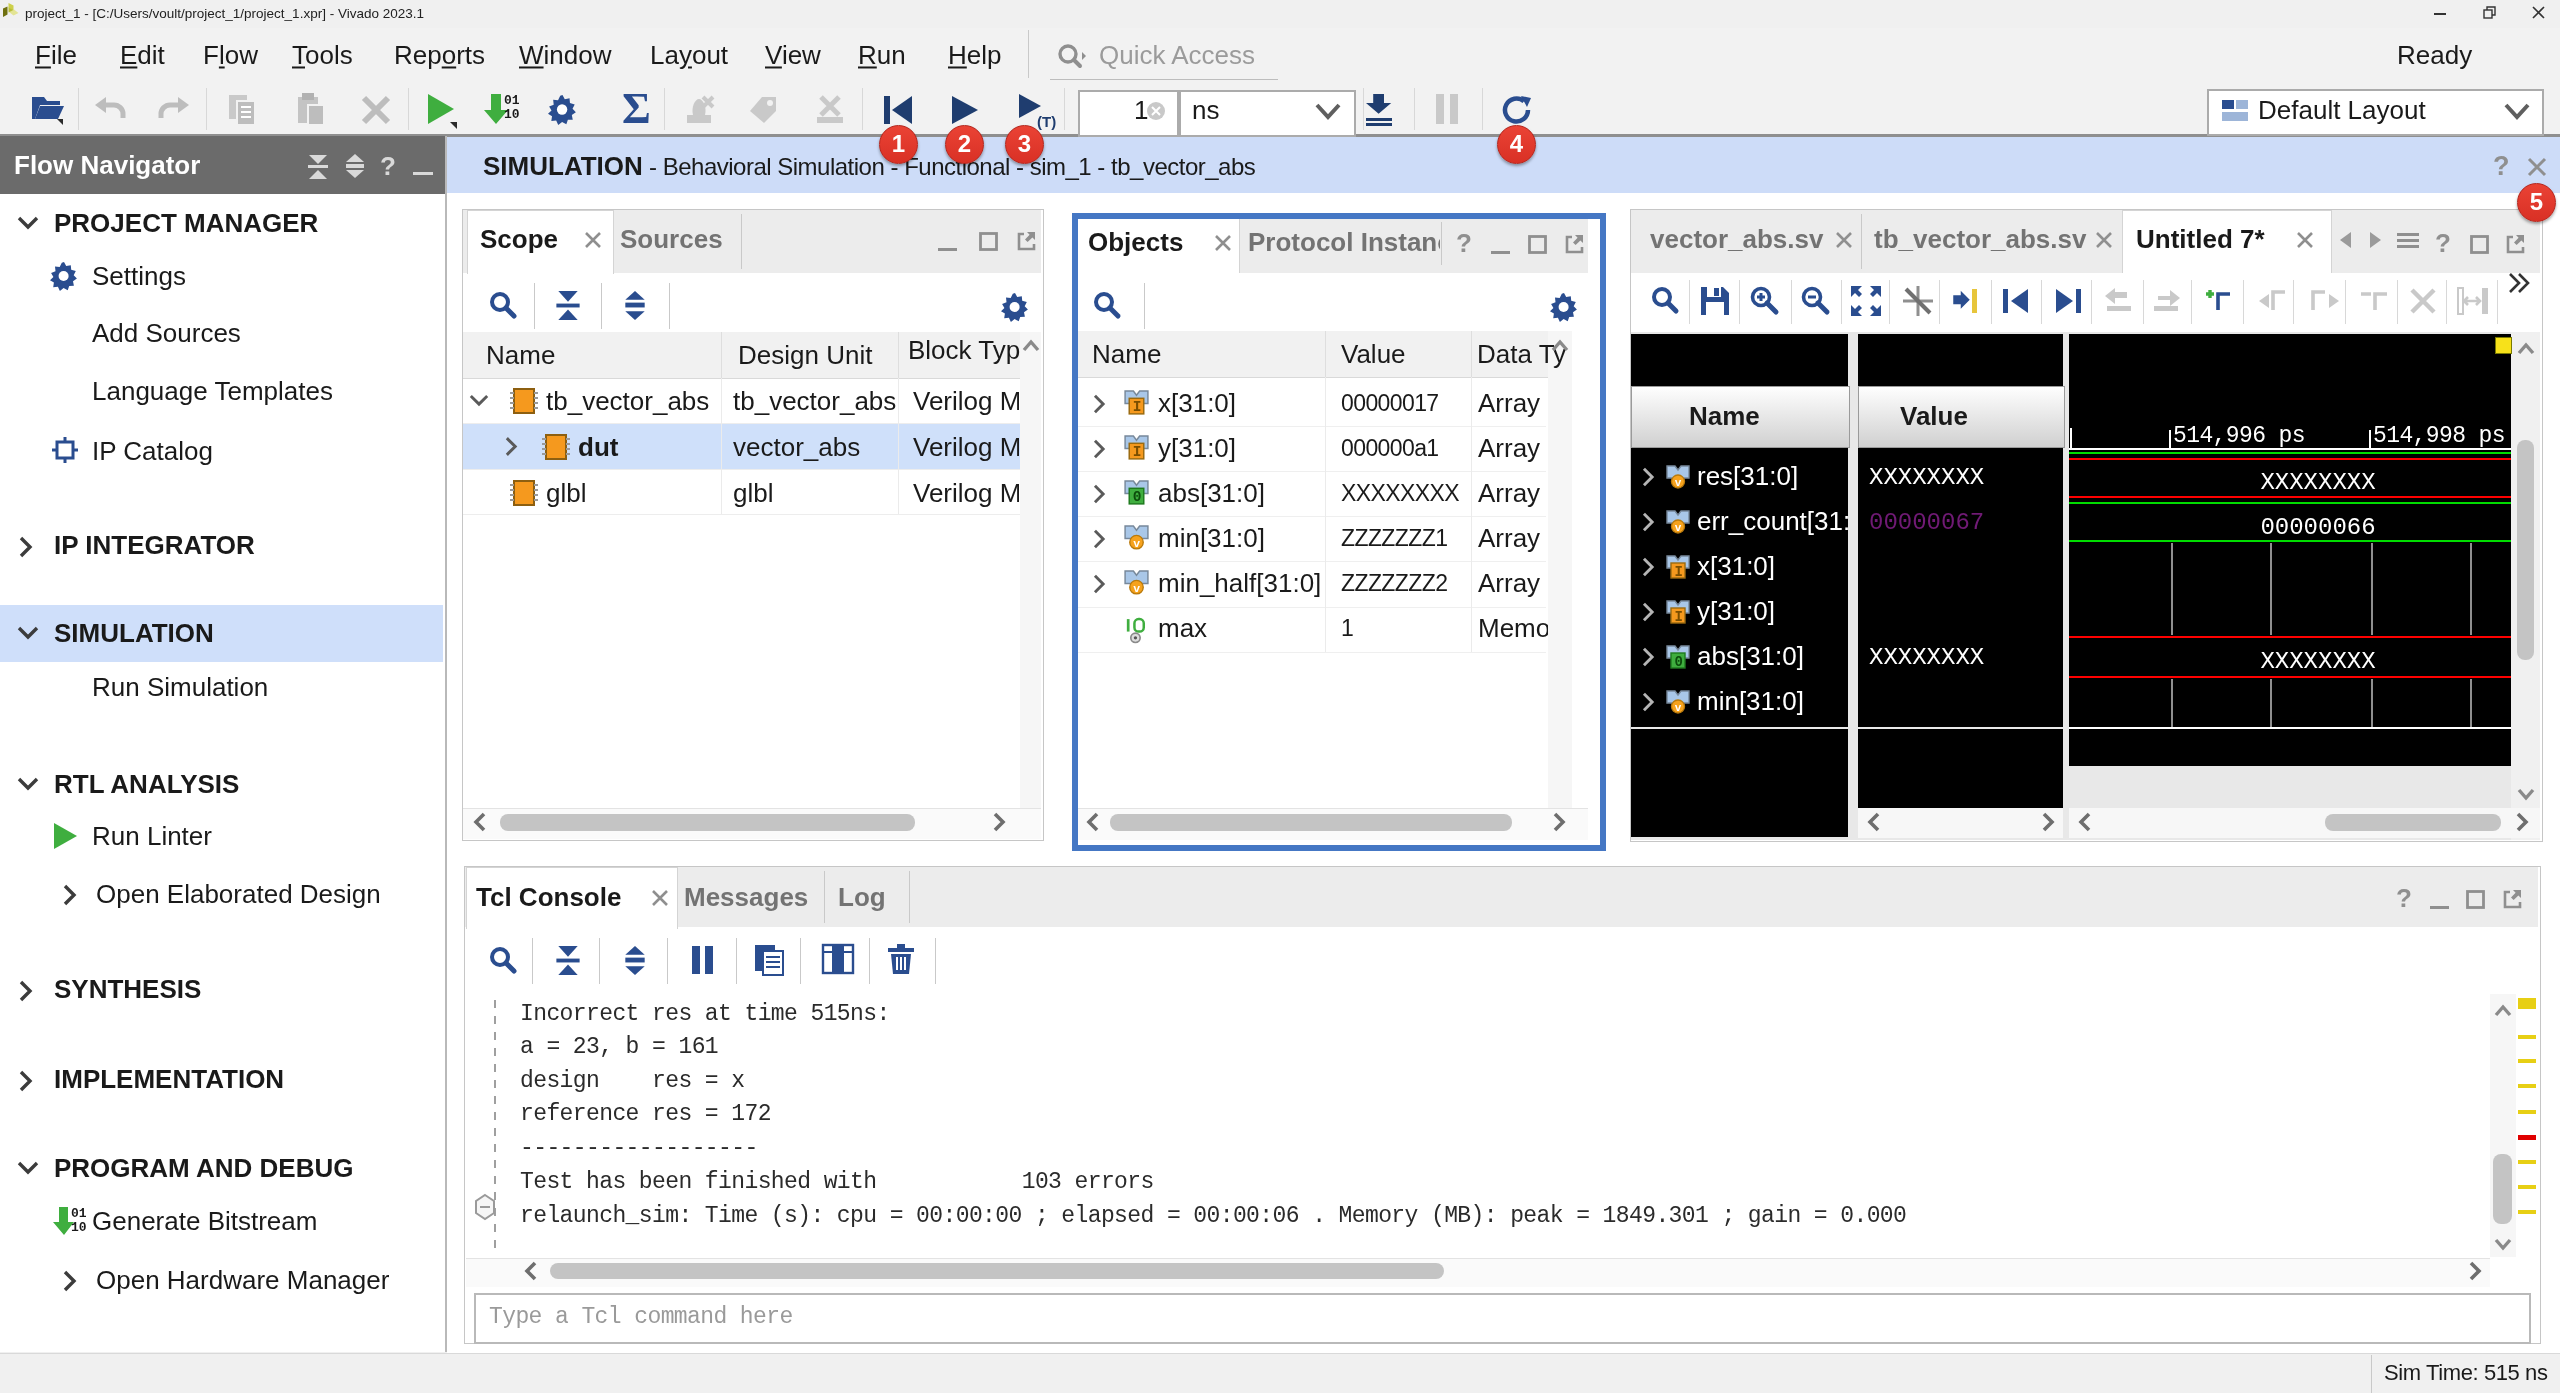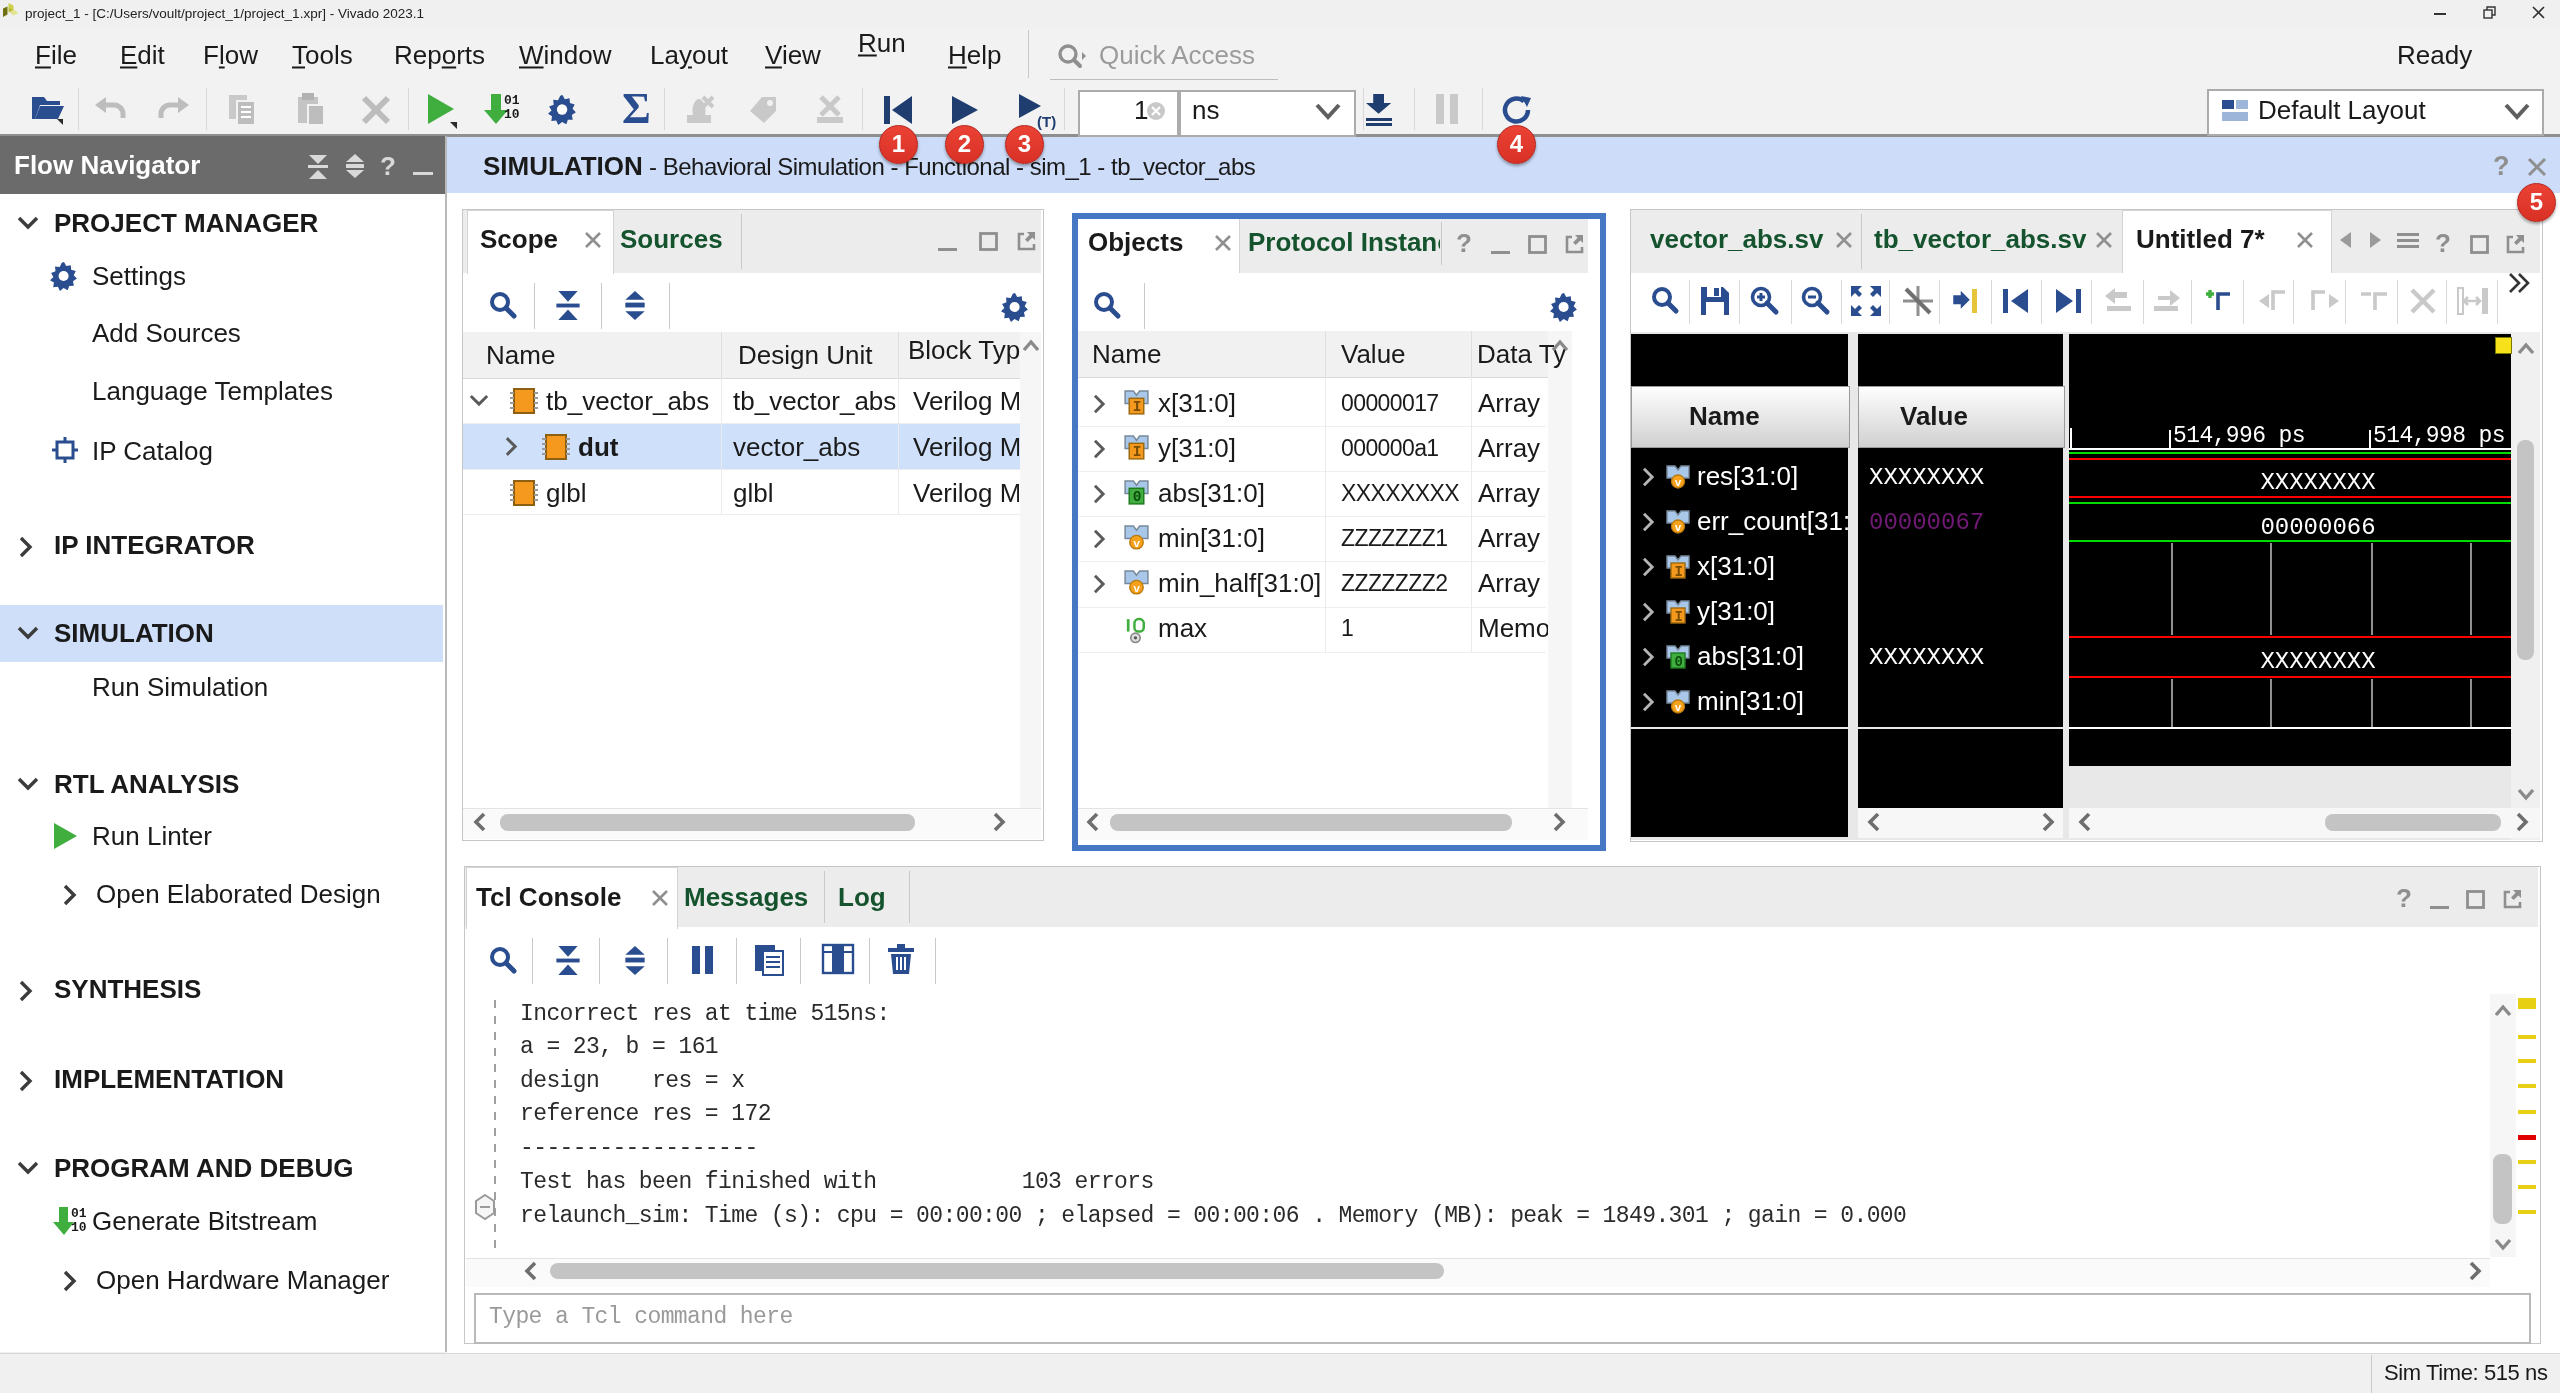--- a/index.html
+++ b/index.html
@@ -1,21 +1,21 @@
 <!DOCTYPE html>
 <html><head><meta charset="utf-8">
 <style>
 html,body{margin:0;padding:0}
 body{width:2560px;height:1393px;position:relative;overflow:hidden;background:#f0f0f0;
  font-family:"Liberation Sans",sans-serif;color:#1a1a1a}
 .a{position:absolute}
 .t{position:absolute;white-space:pre;transform:translateY(-52%);line-height:1}
 .tc{position:absolute;white-space:pre;transform:translate(-50%,-52%);line-height:1}
 .b{font-weight:bold}
-.g{color:#14532d}
+.g{color:#737373}
 .mono{font-family:"Liberation Mono",monospace}.f23{font-size:23px;letter-spacing:-0.6px}.f24{font-size:24px}.f26{font-size:26px}.f27{font-size:27px}
 .sep{position:absolute;width:1px;background:#d8d8d8}
 .vsep{position:absolute;width:1px;background:#c9c9c9}
 .circ{position:absolute;width:37px;height:37px;border-radius:50%;
  background:linear-gradient(#ea4335,#d93025);border:1px solid #b3251c;box-shadow:0 2px 3px rgba(0,0,0,.35);
  color:#fff;font-weight:bold;font-size:24px;text-align:center;line-height:36px;z-index:50}
 .tab-act{position:absolute;background:#fff;border:1px solid #d4d4d4;border-bottom:none}
 svg{position:absolute;overflow:visible}
 .thumb{position:absolute;background:#c4c4c4;border-radius:8px}
 .thumbh{position:absolute;background:#c4c4c4;border-radius:8px}
@@ -124,21 +124,21 @@
 
 <div class="a" style="left:0;top:28px;width:2560px;height:52px;background:#f2f2f2"></div>
 <div class="t f26" style="left:35px;top:56px"><u>F</u>ile</div>
 <div class="t f26" style="left:120px;top:56px"><u>E</u>dit</div>
 <div class="t f26" style="left:203px;top:56px">F<u>l</u>ow</div>
 <div class="t f26" style="left:292px;top:56px"><u>T</u>ools</div>
 <div class="t f26" style="left:394px;top:56px">Rep<u>o</u>rts</div>
 <div class="t f26" style="left:519px;top:56px"><u>W</u>indow</div>
 <div class="t f26" style="left:650px;top:56px">La<u>y</u>out</div>
 <div class="t f26" style="left:765px;top:56px"><u>V</u>iew</div>
-<div class="t f26" style="left:858px;top:44px"><u>R</u>un</div>
+<div class="t f26" style="left:858px;top:56px"><u>R</u>un</div>
 <div class="t f26" style="left:948px;top:56px"><u>H</u>elp</div>
 <div class="vsep" style="left:1028px;top:30px;height:48px"></div>
 <svg class="a" style="left:1056px;top:42px" width="30" height="30">
     <circle cx="12" cy="12" r="8" fill="none" stroke="#8f8f8f" stroke-width="3.4"></circle>
     <line x1="18" y1="18" x2="24" y2="24" stroke="#8f8f8f" stroke-width="4" stroke-linecap="round"></line>
     <path d="M26 10l4 4-4 4" fill="#8f8f8f"></path>
   </svg>
 <div class="t f26" style="left:1099px;top:56px;color:#9b9b9b">Quick Access</div>
 <div class="a" style="left:1050px;top:79px;width:228px;height:2px;background:#bdbdbd"></div>
 <div class="t f26" style="left:2397px;top:56px">Ready</div>

